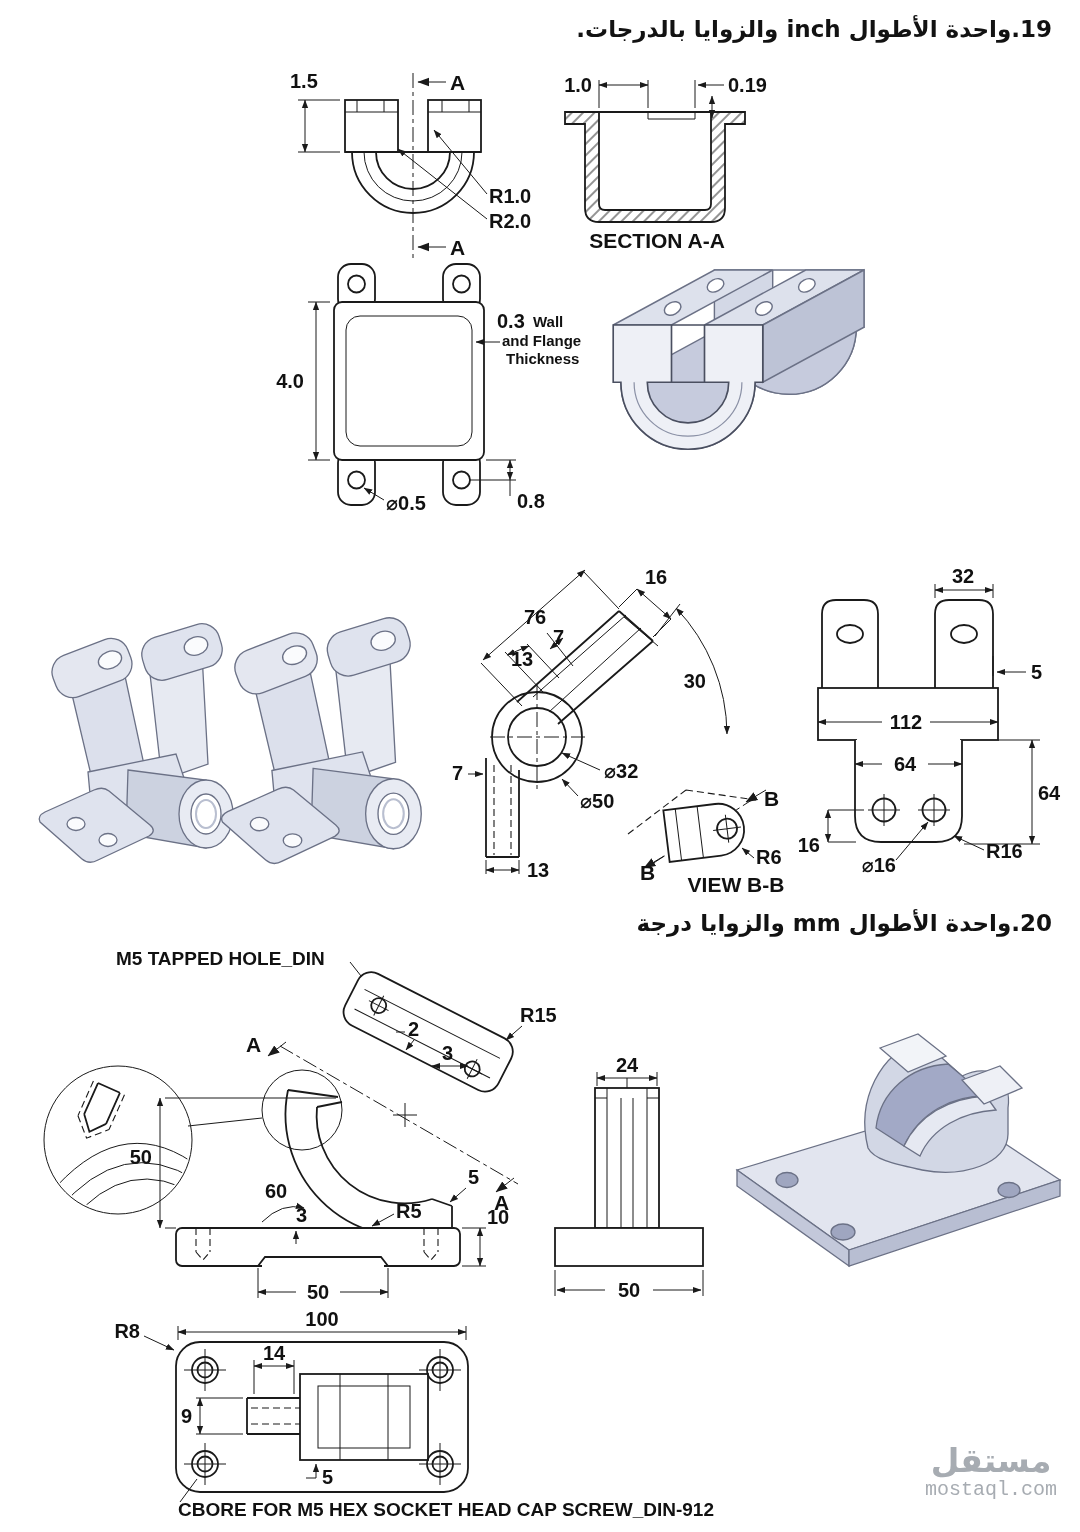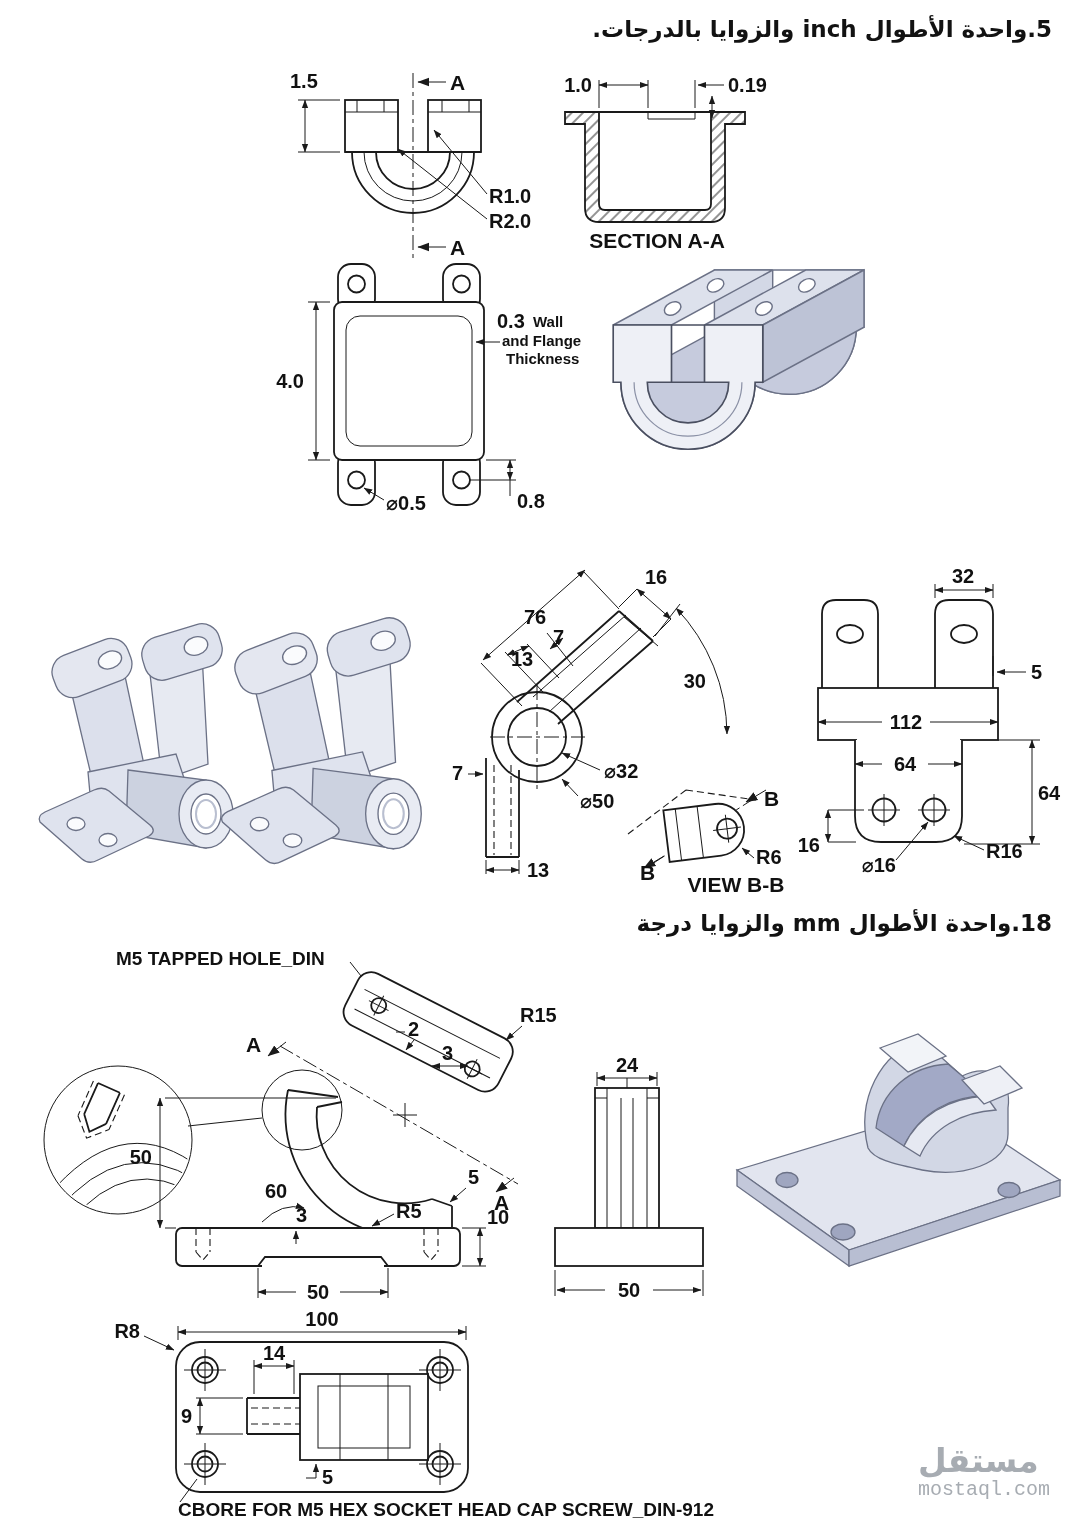--- a/index.html
+++ b/index.html
@@ -4,42 +4,42 @@
 <style>
   html,body{margin:0;padding:0}
   body{width:1080px;height:1532px;position:relative;background:#fff;overflow:hidden;
        font-family:"DejaVu Sans",sans-serif}
   .stage{position:absolute;inset:0}
   .title{position:absolute;direction:rtl;font-weight:bold;font-size:23px;color:#121212;
          white-space:nowrap;font-family:"DejaVu Sans",sans-serif}
   #t17{top:16px;right:28px}
   #t18{top:526px;right:26px}
   #t19{top:910px;right:28px}
-  .wm{position:absolute;top:1444px;right:16px;width:146px;text-align:left;color:#a7acb2}
+  .wm{position:absolute;top:1444px;right:16px;width:146px;text-align:center;color:#a7acb2}
   .wm .w1{font-size:33px;font-weight:bold;line-height:34px}
   .wm .w2{font-size:20px;font-family:Liberation Mono, monospace}
   svg{position:absolute;left:0;top:0}
   svg text{font-family:"Liberation Sans","DejaVu Sans",sans-serif}
   .dim{font-size:20px;font-weight:bold;fill:#111}
   .dimsm{font-size:15px;font-weight:bold;fill:#111}
   .cap{font-size:21px;font-weight:bold;fill:#111}
   .ln{stroke:#1a1a1a;stroke-width:1.8;fill:none}
   .lnw{stroke:#1a1a1a;stroke-width:1.8;fill:#fff}
   .lt{stroke:#1a1a1a;stroke-width:1;fill:none}
   .hid{stroke:#1a1a1a;stroke-width:1.1;fill:none;stroke-dasharray:7 4}
   .ctr{stroke:#1a1a1a;stroke-width:1;fill:none;stroke-dasharray:15 4 4 4}
   .iso{stroke:#6b7186;stroke-width:1.3}
 </style>
 </head>
 <body>
 
 <div class="stage">
 
-  <div class="title" id="t17">5.واحدة الأطوال inch والزوايا بالدرجات.</div>
-  <div class="title" id="t19">18.واحدة الأطوال mm والزوايا درجة</div>
+  <div class="title" id="t17">19.واحدة الأطوال inch والزوايا بالدرجات.</div>
+  <div class="title" id="t19">20.واحدة الأطوال mm والزوايا درجة</div>
 
   <svg width="1080" height="1532" viewBox="0 0 1080 1532">
     <defs>
       <marker id="ar" viewBox="0 0 10 10" refX="9.5" refY="5" markerWidth="8.5" markerHeight="8.5" orient="auto-start-reverse">
         <path d="M0,1.3 L10,5 L0,8.7 Z" fill="#1a1a1a"></path>
       </marker>
       <marker id="arb" viewBox="0 0 10 10" refX="9.5" refY="5" markerWidth="12" markerHeight="12" orient="auto-start-reverse">
         <path d="M0,1.3 L10,5 L0,8.7 Z" fill="#1a1a1a"></path>
       </marker>
       <pattern id="ht" width="8" height="8" patternUnits="userSpaceOnUse" patternTransform="rotate(45)">

